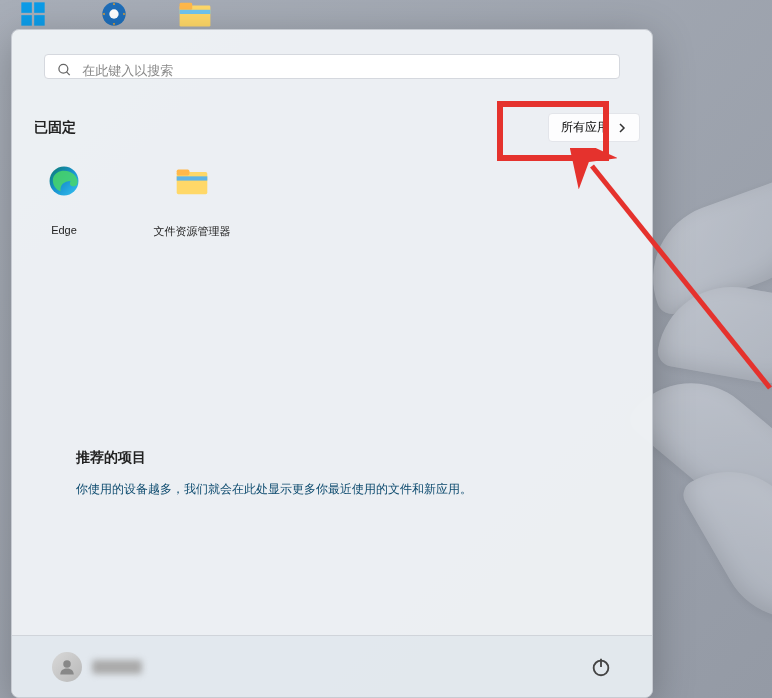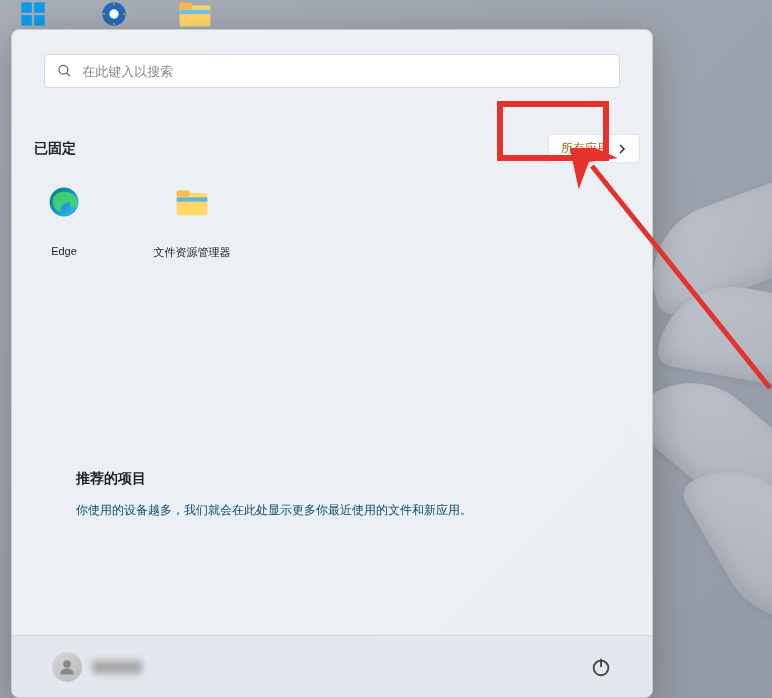--- a/index.html
+++ b/index.html
@@ -62,27 +62,27 @@
       background: rgba(238, 242, 245, 0.97);
       border: 1px solid #c7cbd2;
       border-radius: 8px;
       box-shadow: 0 10px 40px rgba(0,0,0,0.25);
       display: flex;
       flex-direction: column;
     }
 
     
     .search-bar {
-      margin: 24px 32px 12px 32px;
-      height: 34px;
+      margin: 24px 32px 0 32px;
+      height: 25px;
       background: #ffffff;
       border: 1px solid #d5d8de;
       border-radius: 4px;
       display: flex;
-      align-items: center;
+      align-items: flex-end;
       padding: 0 12px;
     }
     .search-bar svg { width: 16px; height: 16px; color: #666; }
     .search-bar input {
       border: none;
       outline: none;
       background: transparent;
       margin-left: 10px;
       font-size: 13px;
       width: 100%;
@@ -107,21 +107,21 @@
     }
     .all-apps-btn {
       display: flex;
       align-items: center;
       gap: 8px;
       padding: 5px 12px;
       background: #fdfdfe;
       border: 1px solid #e3e5ea;
       border-radius: 4px;
       font-size: 12px;
-      color: #a16207;
+      color: #000000;
       cursor: pointer;
     }
     .all-apps-btn svg { width: 10px; height: 10px; }
 
     
     .red-highlight {
       position: absolute;
       top: 101px;
       left: 497px;
       width: 112px;

